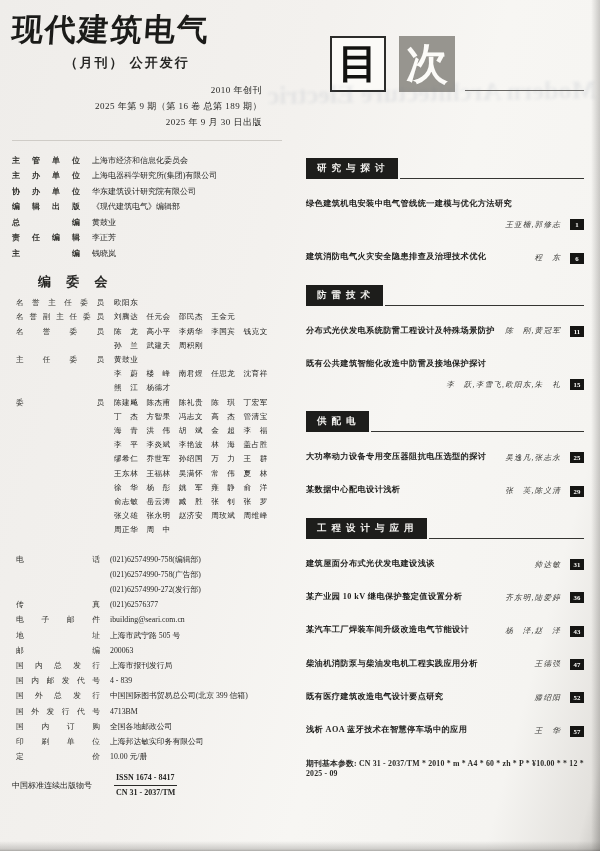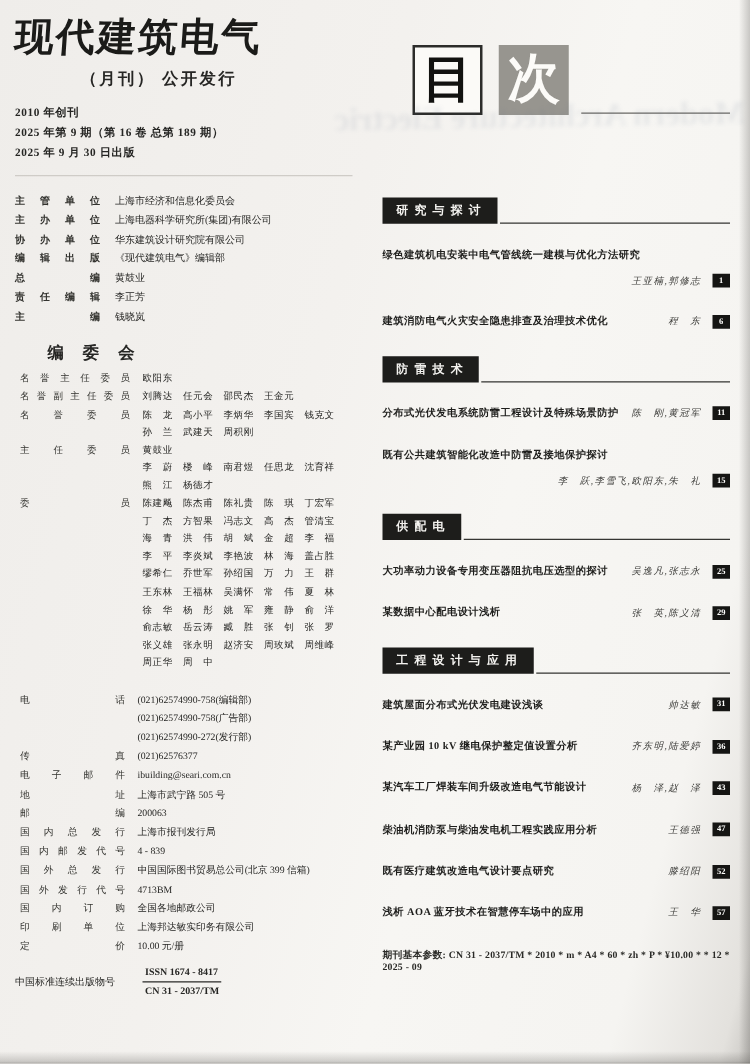--- a/index.html
+++ b/index.html
@@ -12,21 +12,21 @@
   .edge-bottom{position:absolute;left:0;bottom:0;width:100%;height:10px;
     background:linear-gradient(180deg,rgba(0,0,0,0) 0%,rgba(90,88,84,.25) 80%,rgba(60,58,55,.4) 100%);}
   .edge-right{position:absolute;top:0;right:0;width:9px;height:100%;
     background:linear-gradient(90deg,rgba(0,0,0,0),rgba(80,78,75,.28));}
 
   
   .left-col{position:absolute;left:12px;top:12px;width:286px;}
   .m-title{font-size:31px;font-weight:bold;letter-spacing:2px;color:#1b1b19;
     transform:skewX(-4deg);line-height:1.15;}
   .m-sub{font-size:13px;font-weight:bold;text-align:center;width:230px;margin:6px 0 10px;letter-spacing:2px;}
-  .m-line{font-size:9px;font-weight:bold;text-align:left;width:250px;line-height:16px;letter-spacing:.5px;}
+  .m-line{font-size:9px;font-weight:normal;text-align:right;width:250px;line-height:16px;letter-spacing:.5px;}
   .m-rule{width:270px;border-bottom:1px solid #cfccc7;margin:10px 0 12px;}
 
   .irow{display:flex;font-size:8px;line-height:15.5px;}
   .ilabel{display:inline-block;width:68px;flex:0 0 68px;text-align:justify;text-align-last:justify;
     font-weight:bold;color:#33332f;}
   .ival{padding-left:12px;white-space:pre-wrap;}
 
   .cw-head{font-size:13px;font-weight:bold;letter-spacing:6px;margin:12px 0 5px 26px;}
   .crow{display:flex;font-size:7.6px;line-height:14.2px;}
   .clabel{display:inline-block;width:88px;flex:0 0 88px;text-align:justify;text-align-last:justify;
@@ -57,21 +57,21 @@
     font-size:42px;font-weight:bold;display:flex;align-items:center;justify-content:center;line-height:1;}
   .logo-line{flex:1;border-bottom:1px solid #6a6864;margin:0 0 1px 10px;}
 
   .toc-body{margin-top:66px;}
   .sec{margin-bottom:4px;}
   .sec-header{display:flex;align-items:flex-end;margin-bottom:19px;}
   .sec-box{background:#1d1d1b;color:#f4f3f0;font-weight:bold;font-size:9.5px;
     letter-spacing:5px;padding:4px 8px 4px 11px;}
   .sec-line{flex:1;border-bottom:1.2px solid #353532;margin-left:2px;}
 
-  .article-row{display:flex;flex-wrap:wrap;align-items:center;row-gap:9px;margin-bottom:21px;}
+  .article-row{display:flex;flex-wrap:wrap;align-items:flex-end;row-gap:9px;margin-bottom:21px;}
   .a-title{font-weight:bold;font-size:8.2px;color:#1e1e1c;letter-spacing:.4px;line-height:1.5;}
   .a-right{margin-left:auto;display:flex;align-items:center;padding-left:10px;}
   .a-authors{font-style:italic;font-size:7.6px;color:#3d3d3a;letter-spacing:1.2px;white-space:pre-wrap;}
   .a-page{background:#151513;color:#fdfdfb;font-size:6.8px;font-weight:bold;
     min-width:12px;height:11px;margin-left:9px;display:flex;align-items:center;justify-content:center;padding:0 1px;}
 
   .toc-footer{font-size:7.8px;font-weight:bold;letter-spacing:.2px;color:#2a2a27;margin-top:6px;}
 </style>
 </head>
 <body>

